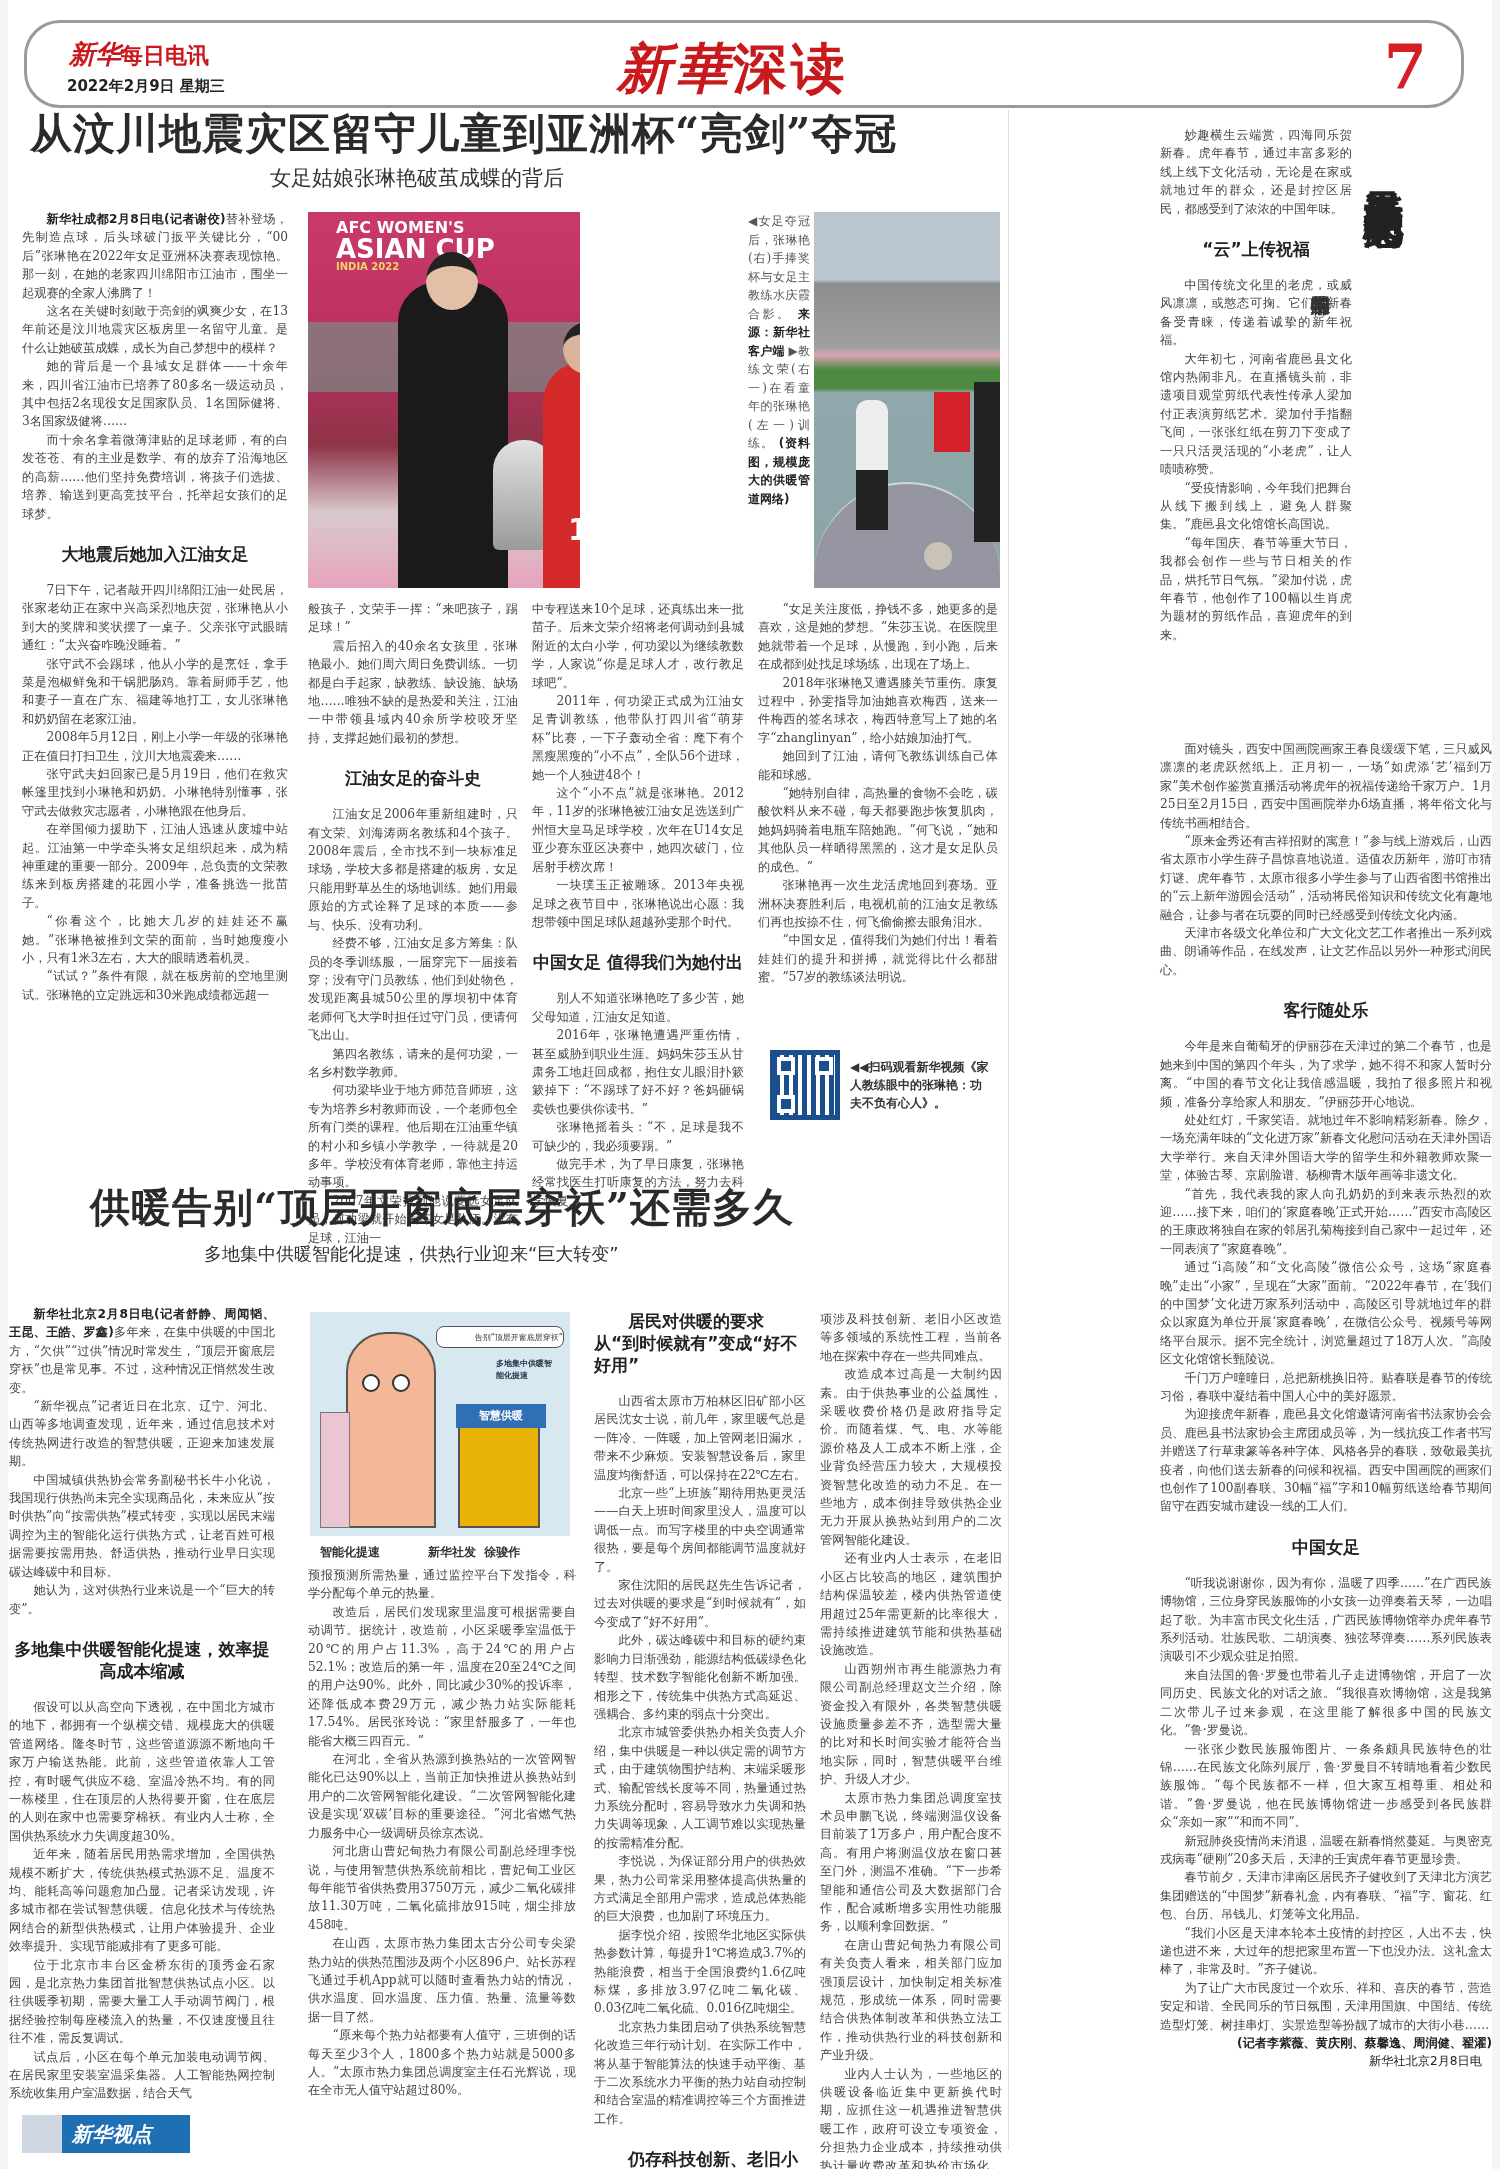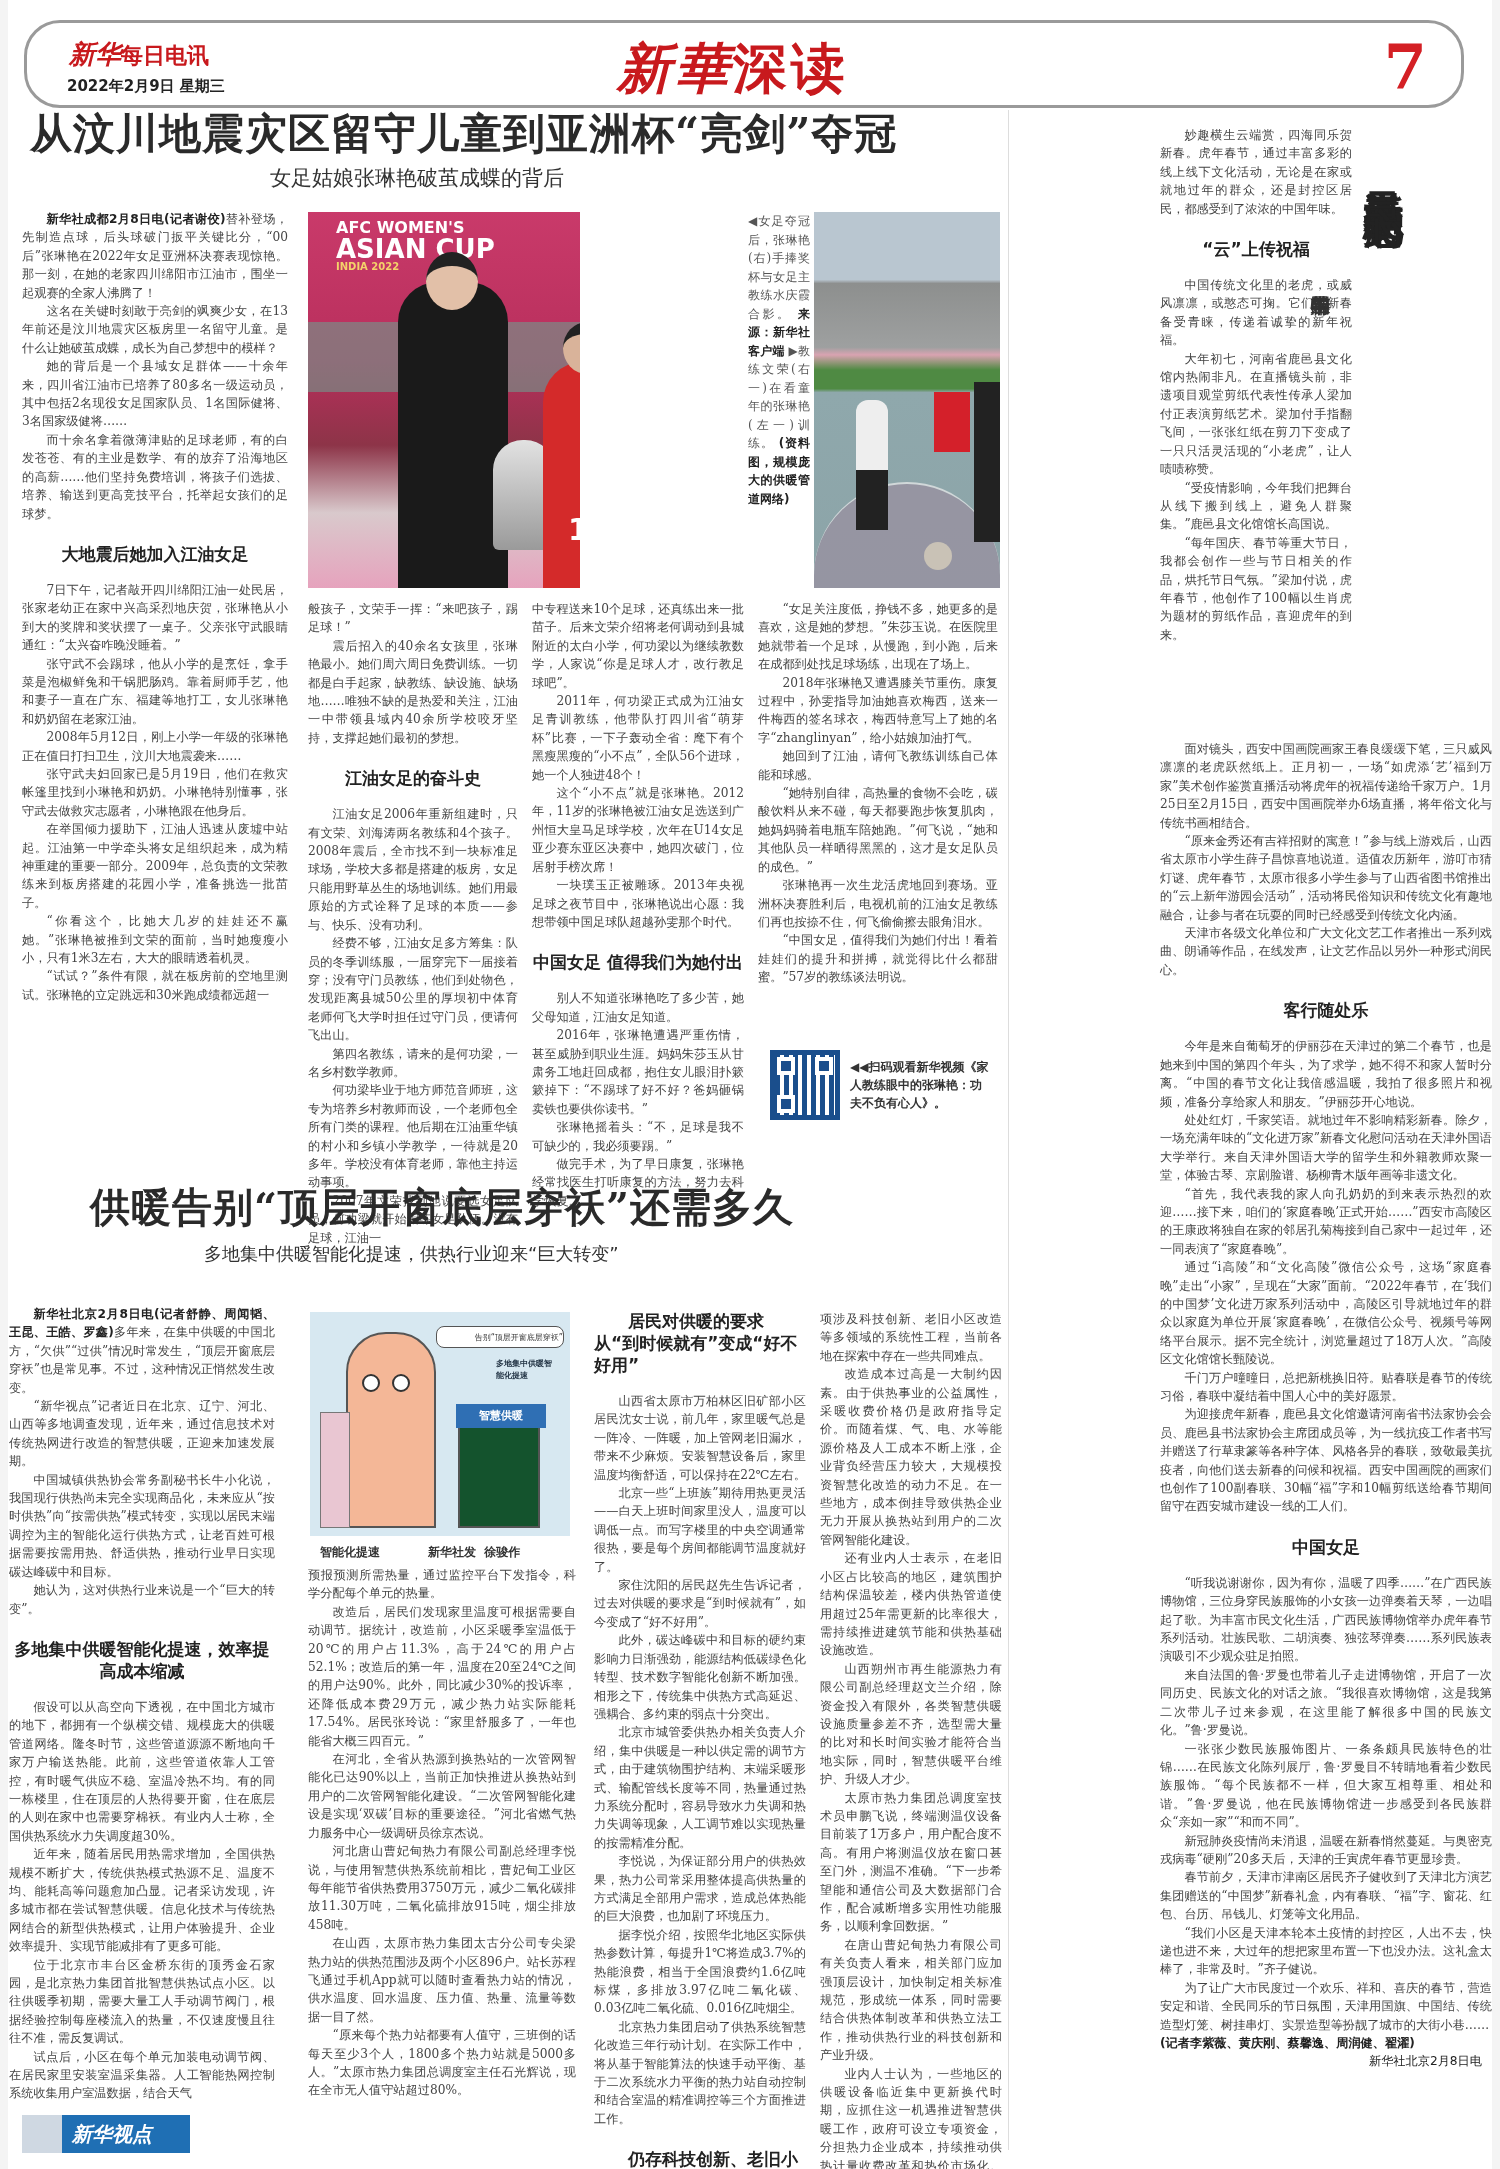--- a/index.html
+++ b/index.html
@@ -151,21 +151,21 @@
   <div style="position:absolute; left:14px; top:2115px; width:168px; height:38px; background:#1f6fb4; border-left:40px solid #cfd8e2;">
     <span style="position:absolute; left:10px; top:6px; color:#fff; font-family:'DejaVu Sans',sans-serif; font-weight:bold; font-style:italic; font-size:20px;">新华视点</span>
   </div>
 
   <div class="photo" style="left:302px; top:1312px; width:260px; height:224px; background:#d7e8f1;">
     <div style="position:absolute; left:36px; top:20px; width:90px; height:196px; background:#f4b797; border:2px solid #555; border-radius:40px 40px 0 0;">
       <div style="position:absolute; left:14px; top:40px; width:18px; height:18px; background:#fff; border-radius:50%; border:2px solid #333;"></div>
       <div style="position:absolute; left:44px; top:40px; width:18px; height:18px; background:#fff; border-radius:50%; border:2px solid #333;"></div>
     </div>
     <div style="position:absolute; left:10px; top:100px; width:30px; height:116px; background:#e9c6d2; border:1px solid #777;"></div>
-    <div style="position:absolute; left:148px; top:100px; width:82px; height:116px; background:#14532d; border:2px solid #555;">
+    <div style="position:absolute; left:148px; top:100px; width:82px; height:116px; background:#eab308; border:2px solid #555;">
       <div style="position:absolute; left:-4px; top:-10px; width:90px; height:24px; background:#2f6fb4; color:#fff; font-size:11px; font-family:'DejaVu Sans',sans-serif; font-weight:bold; text-align:center; line-height:24px;">智慧供暖</div>
     </div>
     <div style="position:absolute; left:126px; top:14px; width:128px; height:22px; background:#fff; border:1px solid #555; border-radius:8px; font-size:8px; line-height:22px; text-align:right; font-family:'DejaVu Sans',sans-serif;">告别“顶层开窗底层穿袄”</div>
     <div style="position:absolute; left:186px; top:46px; width:60px; font-size:8px; line-height:12px; font-weight:bold; font-family:'DejaVu Sans',sans-serif; color:#234;">多地集中供暖智能化提速</div>
   </div>
   <div style="position:absolute; left:312px; top:1544px; font-family:'DejaVu Sans',sans-serif; font-weight:bold; font-size:12px; color:#333;">智能化提速</div>
   <div style="position:absolute; left:420px; top:1544px; font-family:'DejaVu Sans',sans-serif; font-weight:bold; font-size:12px; color:#333; white-space:pre;">新华社发  徐骏作</div>
 
   <div class="col" style="left:300px; top:1566px; width:268px;">
     <p style="text-indent:0">预报预测所需热量，通过监控平台下发指令，科学分配每个单元的热量。</p>
@@ -225,17 +225,17 @@
     <p>千门万户曈曈日，总把新桃换旧符。贴春联是春节的传统习俗，春联中凝结着中国人心中的美好愿景。</p>
     <p>为迎接虎年新春，鹿邑县文化馆邀请河南省书法家协会会员、鹿邑县书法家协会主席团成员等，为一线抗疫工作者书写并赠送了行草隶篆等各种字体、风格各异的春联，致敬最美抗疫者，向他们送去新春的问候和祝福。西安中国画院的画家们也创作了100副春联、30幅“福”字和10幅剪纸送给春节期间留守在西安城市建设一线的工人们。</p>
     <div class="sec-h">中国女足</div>
     <p>“听我说谢谢你，因为有你，温暖了四季……”在广西民族博物馆，三位身穿民族服饰的小女孩一边弹奏着天琴，一边唱起了歌。为丰富市民文化生活，广西民族博物馆举办虎年春节系列活动。壮族民歌、二胡演奏、独弦琴弹奏……系列民族表演吸引不少观众驻足拍照。</p>
     <p>来自法国的鲁·罗曼也带着儿子走进博物馆，开启了一次同历史、民族文化的对话之旅。“我很喜欢博物馆，这是我第二次带儿子过来参观，在这里能了解很多中国的民族文化。”鲁·罗曼说。</p>
     <p>一张张少数民族服饰图片、一条条颇具民族特色的壮锦……在民族文化陈列展厅，鲁·罗曼目不转睛地看着少数民族服饰。“每个民族都不一样，但大家互相尊重、相处和谐。”鲁·罗曼说，他在民族博物馆进一步感受到各民族群众“亲如一家”“和而不同”。</p>
     <p>新冠肺炎疫情尚未消退，温暖在新春悄然蔓延。与奥密克戎病毒“硬刚”20多天后，天津的壬寅虎年春节更显珍贵。</p>
     <p>春节前夕，天津市津南区居民齐子健收到了天津北方演艺集团赠送的“中国梦”新春礼盒，内有春联、“福”字、窗花、红包、台历、吊钱儿、灯笼等文化用品。</p>
     <p>“我们小区是天津本轮本土疫情的封控区，人出不去，快递也进不来，大过年的想把家里布置一下也没办法。这礼盒太棒了，非常及时。”齐子健说。</p>
     <p>为了让广大市民度过一个欢乐、祥和、喜庆的春节，营造安定和谐、全民同乐的节日氛围，天津用国旗、中国结、传统造型灯笼、树挂串灯、实景造型等扮靓了城市的大街小巷……</p>
-    <div style="font-family:'DejaVu Sans',sans-serif; font-weight:bold; color:#222;">(记者李紫薇、黄庆刚、蔡馨逸、周润健、翟濯)</div>
+    <div style="text-align:right; font-family:'DejaVu Sans',sans-serif; font-weight:bold; color:#222;">(记者李紫薇、黄庆刚、蔡馨逸、周润健、翟濯)</div>
     <div style="text-align:right; font-family:'DejaVu Sans',sans-serif; color:#222; padding-right:10px;">新华社北京2月8日电</div>
   </div>
 
 </div>
 
 </body></html>

